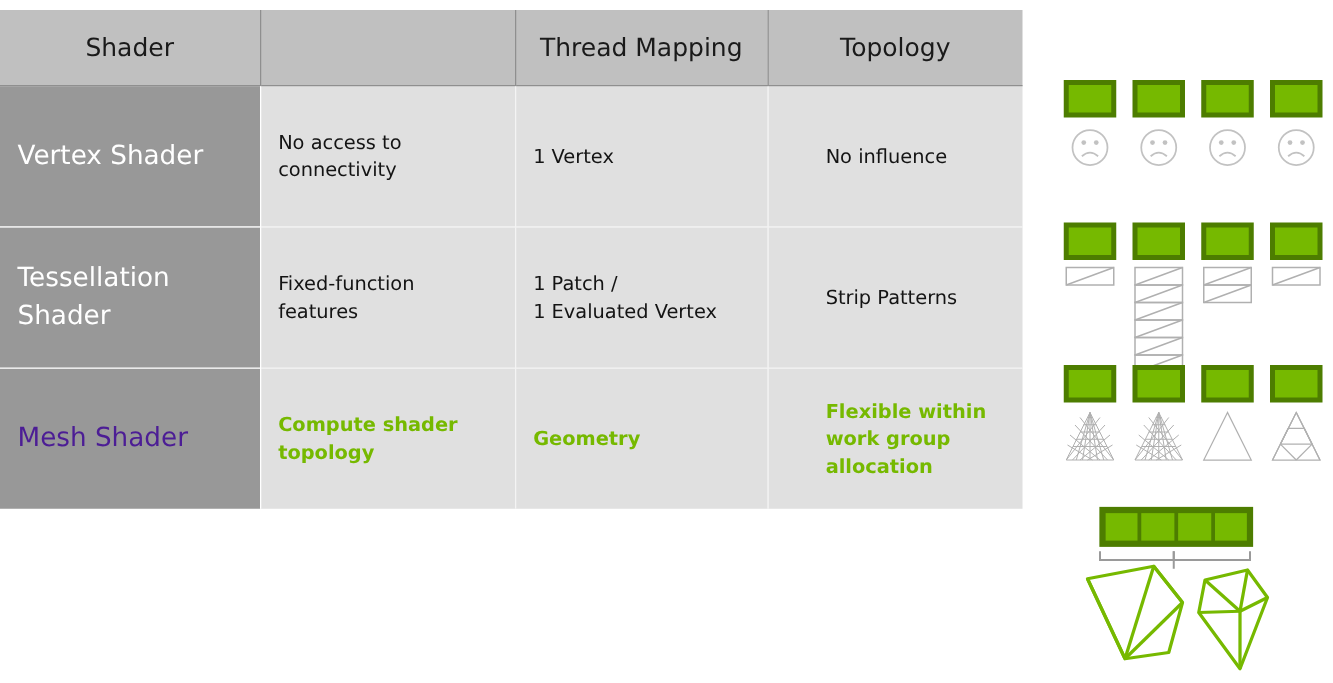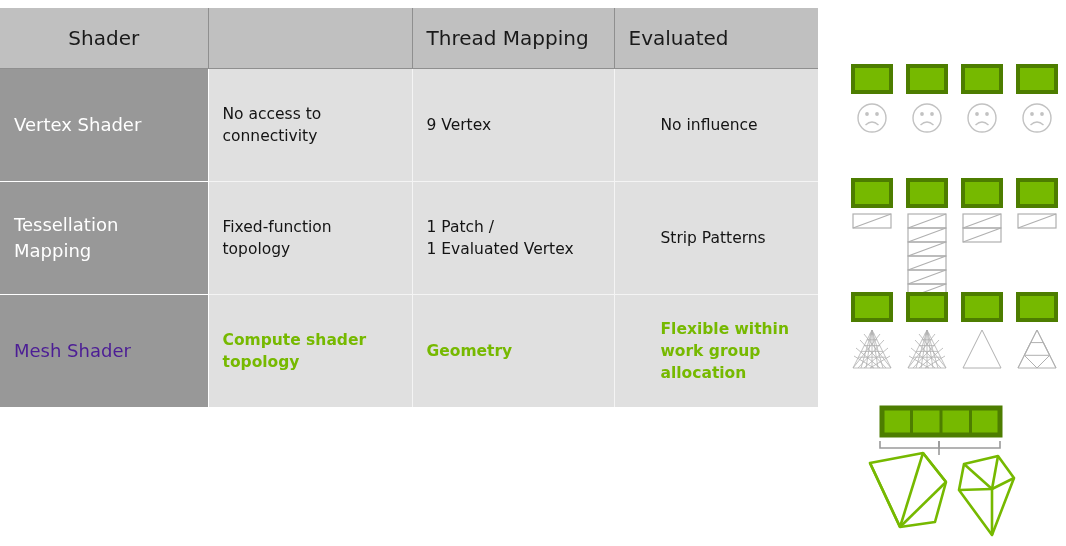--- a/index.html
+++ b/index.html
@@ -30,21 +30,21 @@
   #comparison-table col.c-thread   { width: 202px; }
   #comparison-table col.c-topology { width: 204px; }
 
   #comparison-table th {
     background: #c0c0c0;
     color: #1a1a1a;
     font-weight: normal;
     font-size: 20px;
     height: 60px;
     padding: 0 14px;
-    text-align: left;
+    text-align: center;
     vertical-align: middle;
     border-right: 1px solid #8f8f8f;
     border-bottom: 1px solid #8f8f8f;
   }
   #comparison-table th.head-shader {
     text-align: center;
   }
   #comparison-table th:last-child { border-right: none; }
 
   #comparison-table td {
@@ -57,21 +57,21 @@
     background: #e0e0e0;
     border-right: 1px solid #f4f4f4;
     border-bottom: 1px solid #f4f4f4;
   }
   #comparison-table td:last-child { border-right: none; padding-left: 46px; }
   #comparison-table tr:last-child td { border-bottom: none; }
 
   #comparison-table td.shader-name {
     background: #989898;
     color: #ffffff;
-    font-size: 18px;
+    font-size: 21px;
     border-right: 1px solid #ffffff;
     border-bottom: 1px solid #ffffff;
   }
   #comparison-table tr.row-mesh td.shader-name {
     color: #4c1d95;
   }
   #comparison-table tr.row-mesh td.cell-green {
     color: #76b900;
     font-weight: bold;
   }
@@ -94,33 +94,33 @@
     <col class="c-shader">
       <col class="c-desc">
       <col class="c-thread">
       <col class="c-topology">
   </colgroup>
   <thead>
     <tr>
       <th class="head-shader">Shader</th>
       <th></th>
       <th>Thread Mapping</th>
-      <th>Evaluated</th>
+      <th>Topology</th>
     </tr>
   </thead>
   <tbody>
     <tr class="row-vertex">
       <td class="shader-name">Vertex Shader</td>
       <td class="cell-green">No access to connectivity</td>
-      <td class="cell-green">9 Vertex</td>
+      <td class="cell-green">1 Vertex</td>
       <td class="cell-green">No influence</td>
     </tr>
     <tr class="row-tessellation">
-      <td class="shader-name">Tessellation Mapping</td>
-      <td class="cell-green">Fixed-function topology</td>
+      <td class="shader-name">Tessellation Shader</td>
+      <td class="cell-green">Fixed-function features</td>
       <td class="cell-green">1 Patch /<br>1 Evaluated Vertex</td>
       <td class="cell-green">Strip Patterns</td>
     </tr>
     <tr class="row-mesh">
       <td class="shader-name">Mesh Shader</td>
       <td class="cell-green">Compute shader topology</td>
       <td class="cell-green">Geometry</td>
       <td class="cell-green">Flexible within work group allocation</td>
     </tr>
   </tbody>

